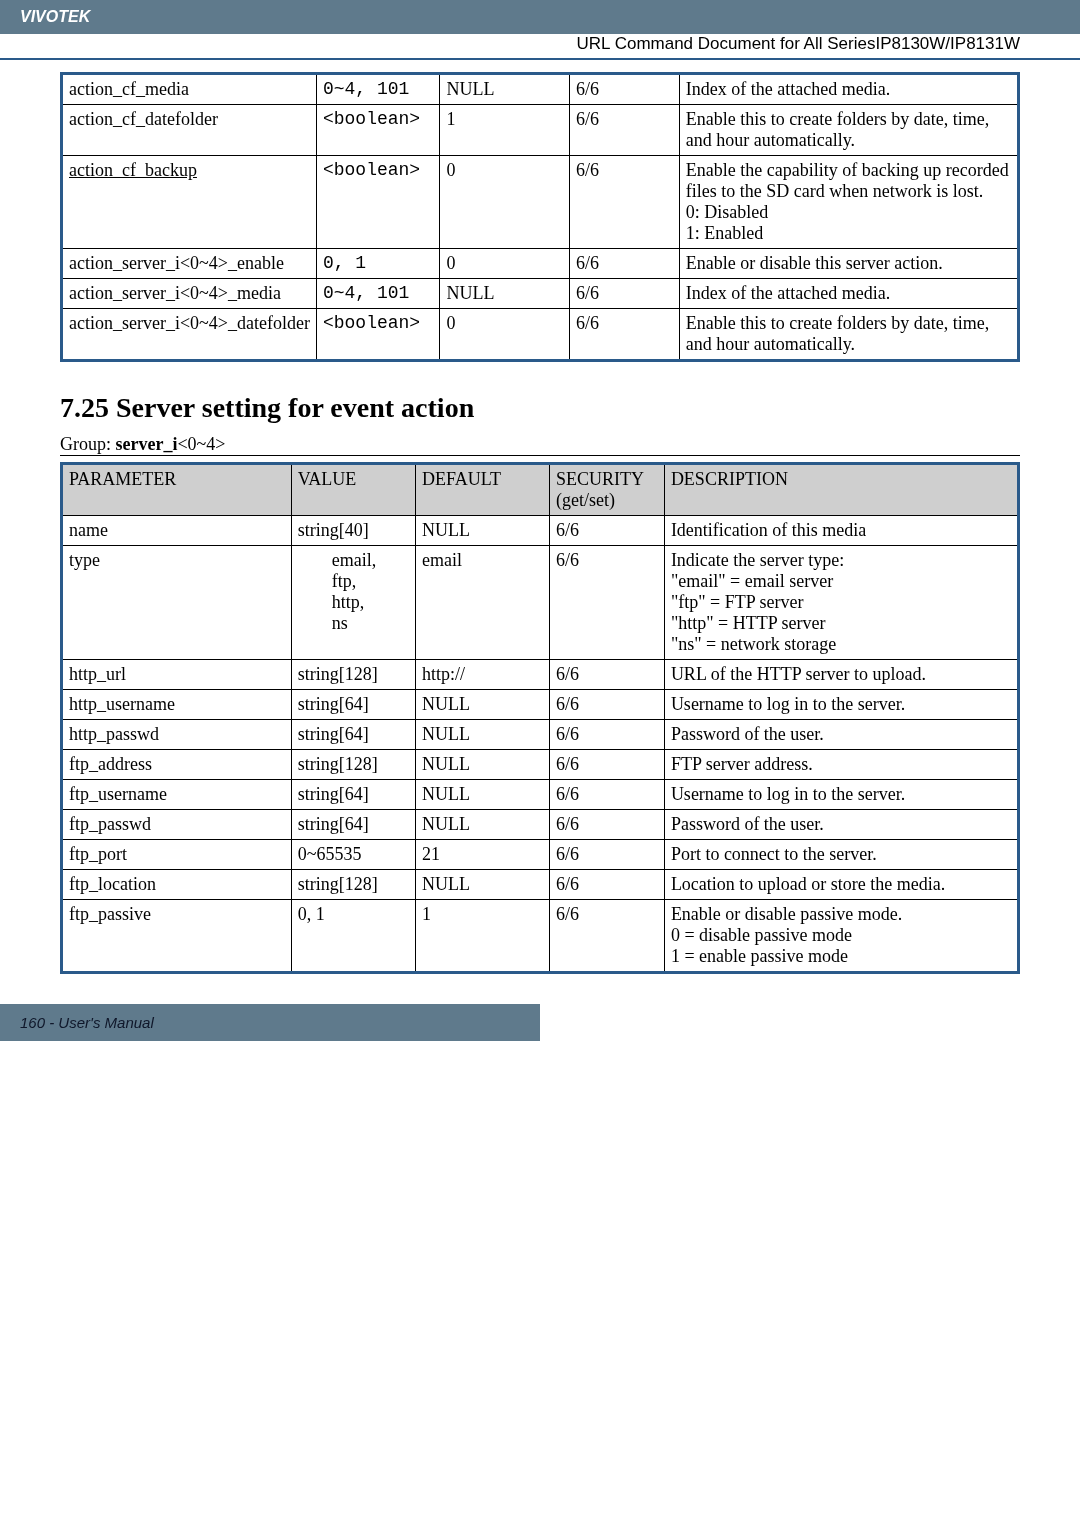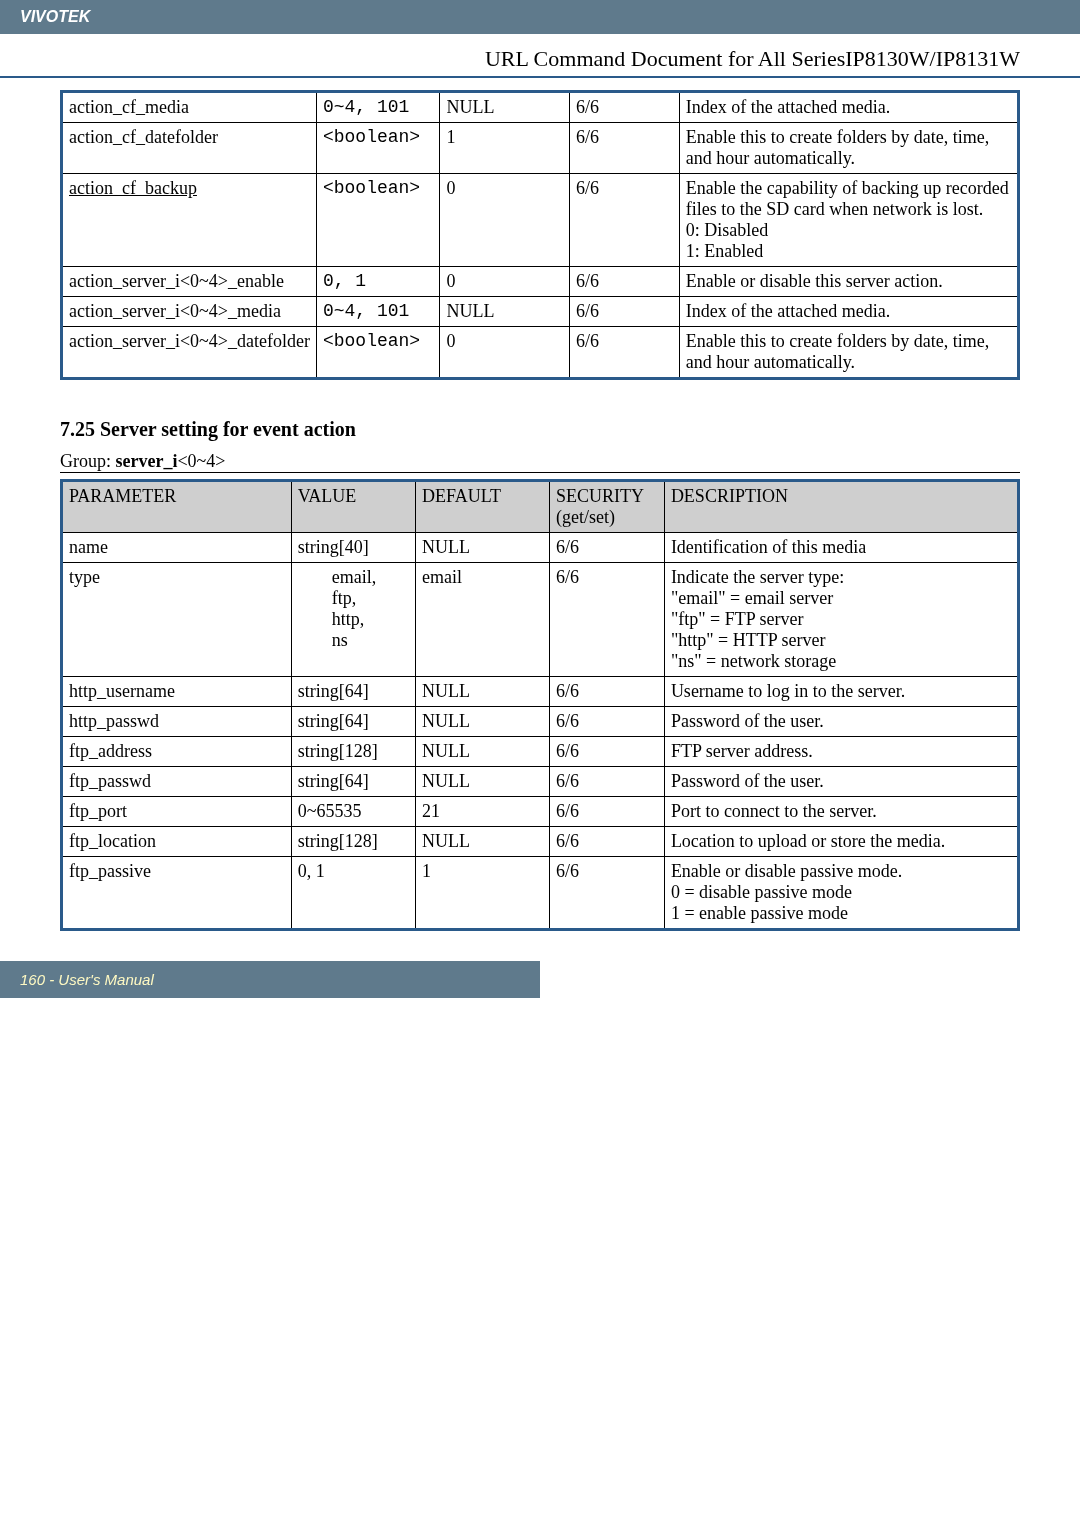--- a/index.html
+++ b/index.html
@@ -14,23 +14,23 @@
     background: #5f7a8c;
     padding: 8px 20px;
     color: #fff;
     font-style: italic;
     font-weight: bold;
     font-size: 16px;
     font-family: Arial, sans-serif;
   }
   .doc-title {
     text-align: right;
-    font-family: Liberation Serif, serif;
-    font-size: 22px;
-    padding: 12px 60px 4px 0;
+    font-family: Liberation Sans, sans-serif;
+    font-size: 17px;
+    padding: 0 60px 4px 0;
     border-bottom: 2px solid #2a5a8a;
     margin-bottom: 12px;
   }
   .content {
     padding: 0 60px;
   }
   table {
     border-collapse: collapse;
     width: 100%;
     border: 3px solid #2a5a8a;
@@ -41,39 +41,39 @@
     padding: 4px 6px;
     vertical-align: top;
     text-align: left;
   }
   .col-param { width: 24%; }
   .col-value { width: 13%; }
   .col-default { width: 14%; }
   .col-security { width: 12%; }
   .col-desc { width: 37%; }
   .section-heading {
-    font-size: 20px;
+    font-size: 28px;
     font-weight: bold;
-    margin: 38px 0 10px 0;
+    margin: 30px 0 10px 0;
   }
   .group-label {
     font-size: 18px;
     margin-bottom: 6px;
     border-bottom: 1px solid #000;
     display: inline-block;
     width: 100%;
   }
   .group-bold { font-weight: bold; margin-top: 24px; }
   .th-row td {
     background: #cfcfcf;
   }
   .mono { font-family: "Courier New", monospace; }
   .footer {
     background: #5f7a8c;
-    color: #fef9c3;
+    color: #0f172a;
     font-style: italic;
     font-family: Arial, sans-serif;
     font-size: 15px;
     padding: 10px 20px;
     margin-top: 30px;
     width: 540px;
   }
   .content, .footer, .header-bar, .doc-title { position: relative; z-index: 1; }
 </style>
 </head>
@@ -184,39 +184,53 @@
 ns</td>
           <td style="white-space: pre-line;">email</td>
           <td style="white-space: pre-line;">6/6</td>
           <td style="white-space: pre-line;">Indicate the server type:
 "email" = email server
 "ftp" = FTP server
 "http" = HTTP server
 "ns" = network storage</td>
         </tr>
         <tr>
+          <td style="white-space: pre-line;">http_url</td>
+          <td style="white-space: pre-line;">string[128]</td>
+          <td style="white-space: pre-line;">http://</td>
+          <td style="white-space: pre-line;">6/6</td>
+          <td style="white-space: pre-line;">URL of the HTTP server to upload.</td>
+        </tr>
+        <tr>
           <td style="white-space: pre-line;">http_username</td>
           <td style="white-space: pre-line;">string[64]</td>
           <td style="white-space: pre-line;">NULL</td>
           <td style="white-space: pre-line;">6/6</td>
           <td style="white-space: pre-line;">Username to log in to the server.</td>
         </tr>
         <tr>
           <td style="white-space: pre-line;">http_passwd</td>
           <td style="white-space: pre-line;">string[64]</td>
           <td style="white-space: pre-line;">NULL</td>
           <td style="white-space: pre-line;">6/6</td>
           <td style="white-space: pre-line;">Password of the user.</td>
         </tr>
         <tr>
           <td style="white-space: pre-line;">ftp_address</td>
           <td style="white-space: pre-line;">string[128]</td>
           <td style="white-space: pre-line;">NULL</td>
           <td style="white-space: pre-line;">6/6</td>
           <td style="white-space: pre-line;">FTP server address.</td>
+        </tr>
+        <tr>
+          <td style="white-space: pre-line;">ftp_username</td>
+          <td style="white-space: pre-line;">string[64]</td>
+          <td style="white-space: pre-line;">NULL</td>
+          <td style="white-space: pre-line;">6/6</td>
+          <td style="white-space: pre-line;">Username to log in to the server.</td>
         </tr>
         <tr>
           <td style="white-space: pre-line;">ftp_passwd</td>
           <td style="white-space: pre-line;">string[64]</td>
           <td style="white-space: pre-line;">NULL</td>
           <td style="white-space: pre-line;">6/6</td>
           <td style="white-space: pre-line;">Password of the user.</td>
         </tr>
         <tr>
           <td style="white-space: pre-line;">ftp_port</td>

